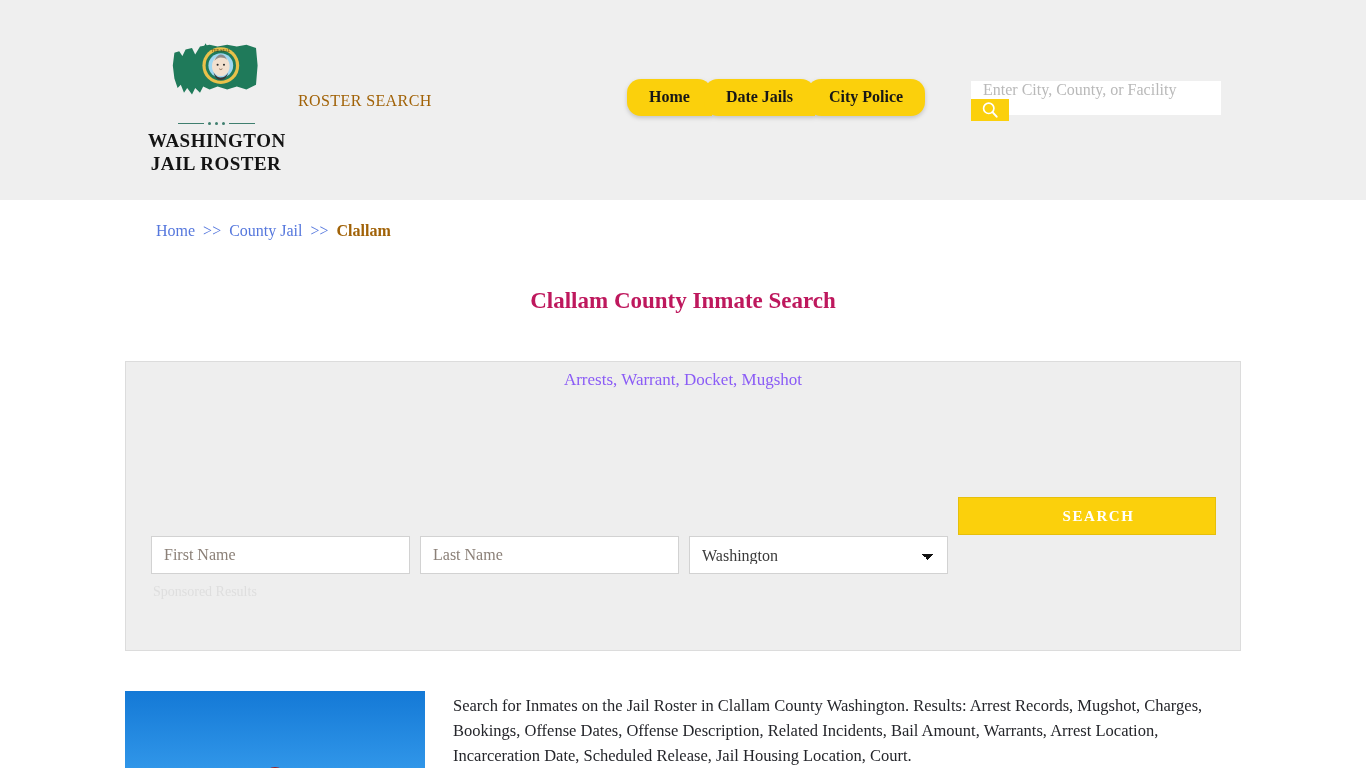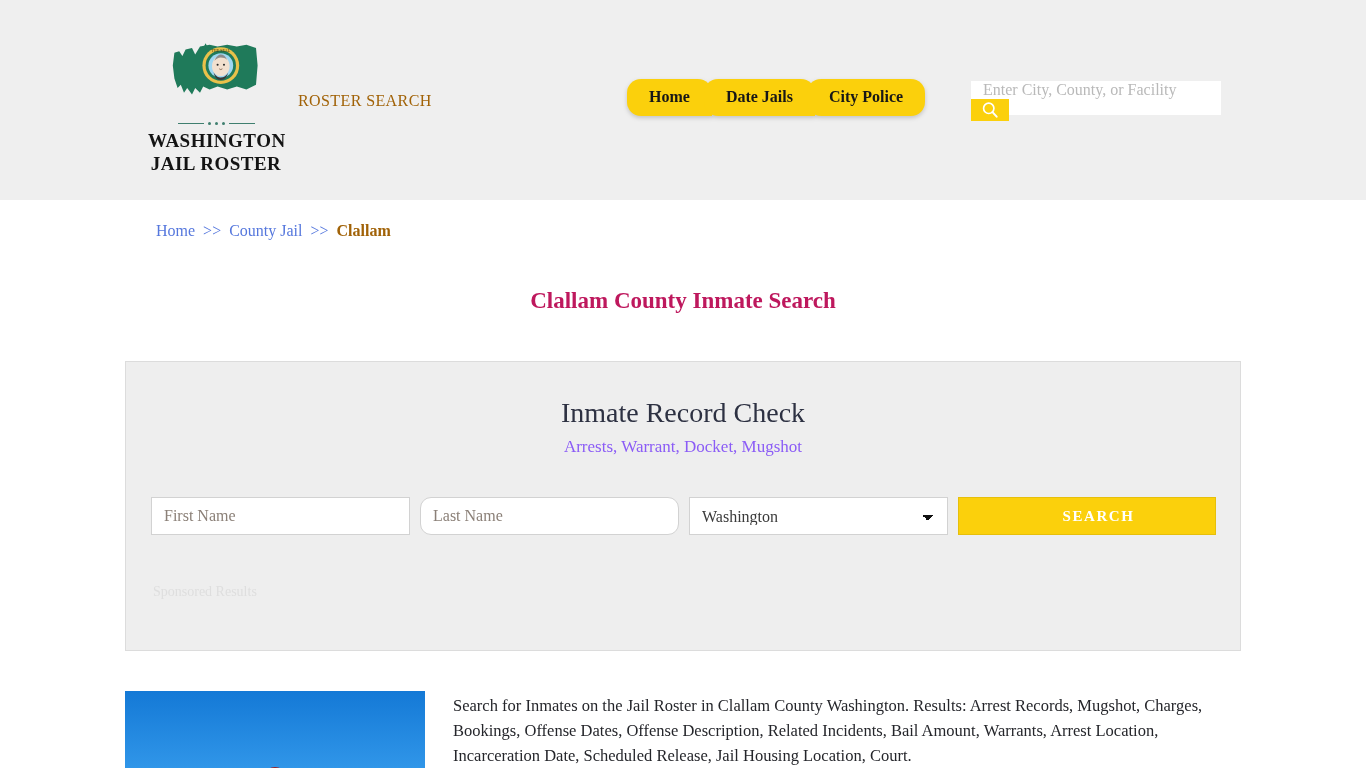--- a/index.html
+++ b/index.html
@@ -163,24 +163,25 @@
   }
   .field {
     height: 38px;
     background: #ffffff;
     border: 1px solid #d2d2d2;
     font-family: "Liberation Serif", serif;
     font-size: 16px;
     color: #3a3a3a;
     padding: 0 12px;
     outline: none;
+    margin-top: 39px;
   }
   .field::placeholder { color: #8b8078; }
   .field-first { width: 259px; }
-  .field-last { width: 259px; border-radius: 11px; }
+  .field-last { width: 259px; }
   .field-state {
     width: 259px;
     appearance: none;
     -webkit-appearance: none;
     background-image:
       linear-gradient(45deg, transparent 50%, #111 50%),
       linear-gradient(135deg, #111 50%, transparent 50%);
     background-position:
       calc(100% - 19px) 17px,
       calc(100% - 13px) 17px;
@@ -298,21 +299,20 @@
   <a>Home</a>
   <span class="sep">&gt;&gt;</span>
   <a>County Jail</a>
   <span class="sep">&gt;&gt;</span>
   <span class="current">Clallam</span>
 </div>
 
 <h1 class="page-title">Clallam County Inmate Search</h1>
 
 <div class="search-panel">
-  <div class="panel-title">Inmate Record Check</div>
   <div class="panel-subtitle">Arrests, Warrant, Docket, Mugshot</div>
 
   <div class="form-row">
     <input class="field field-first" type="text" placeholder="First Name" style="">
     <input class="field field-last" type="text" placeholder="Last Name" style="">
     <select class="field field-state">
       <option>Washington</option>
     </select>
     <button class="btn-search">SEARCH</button>
   </div>

